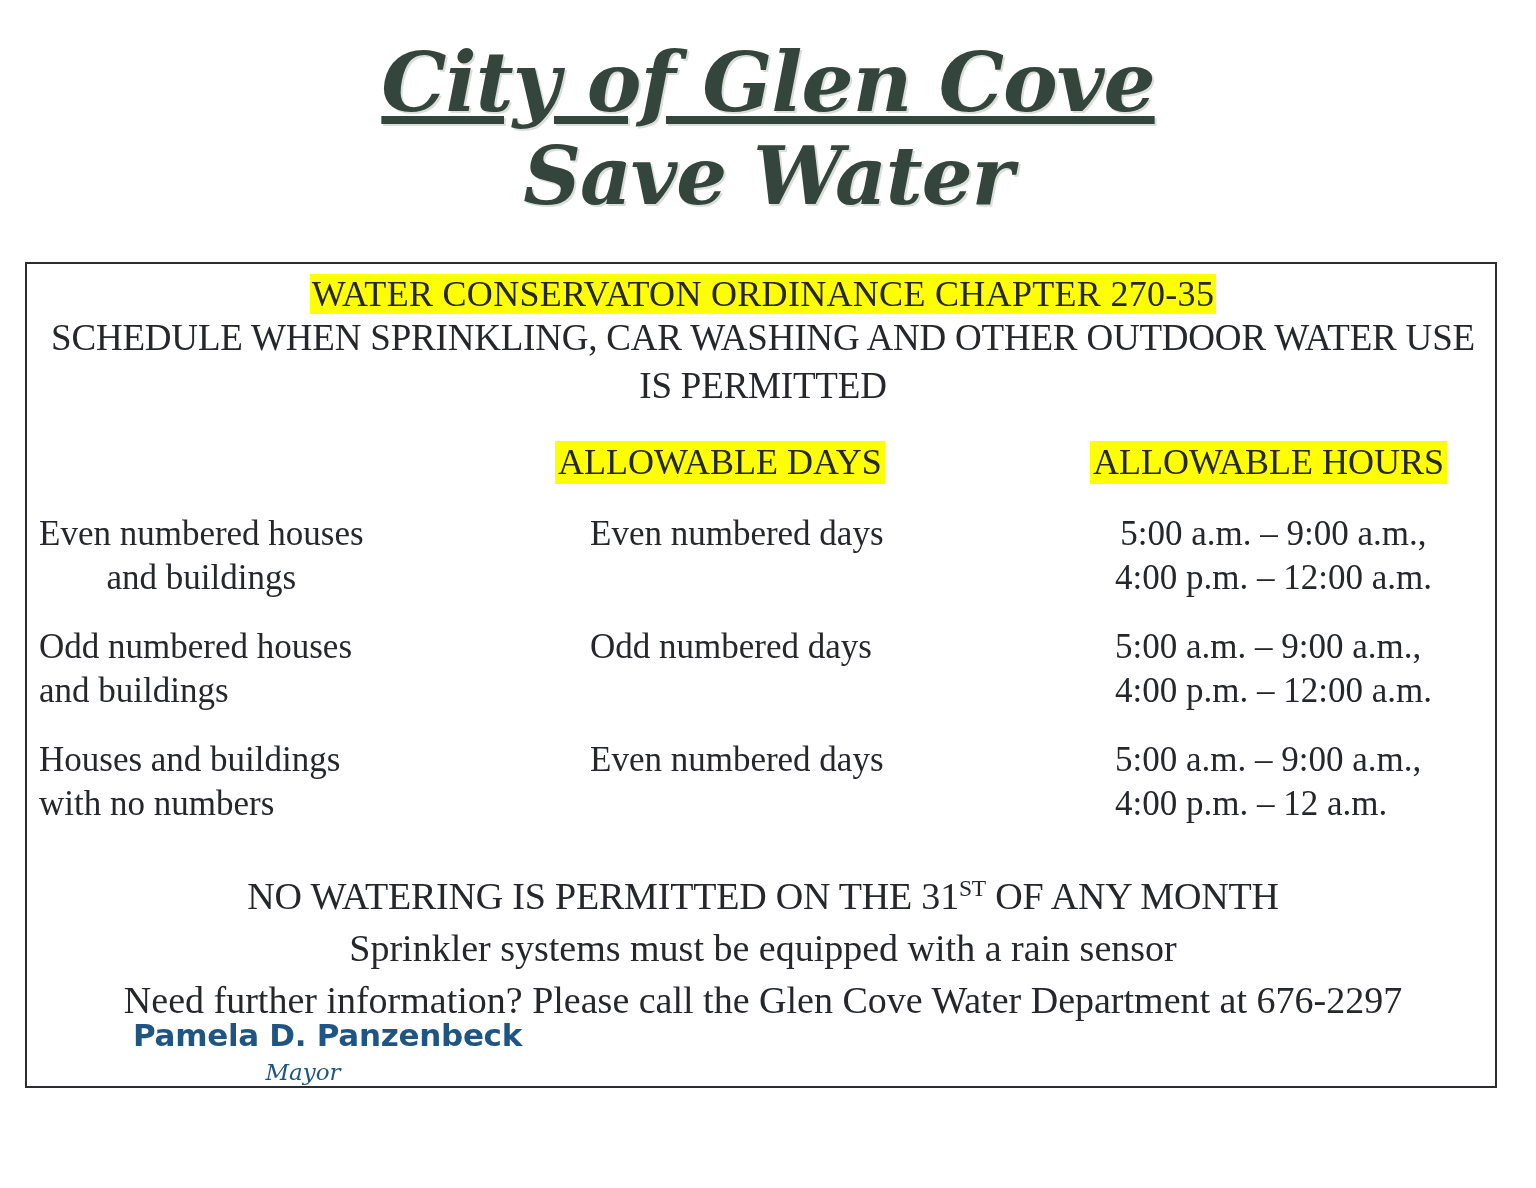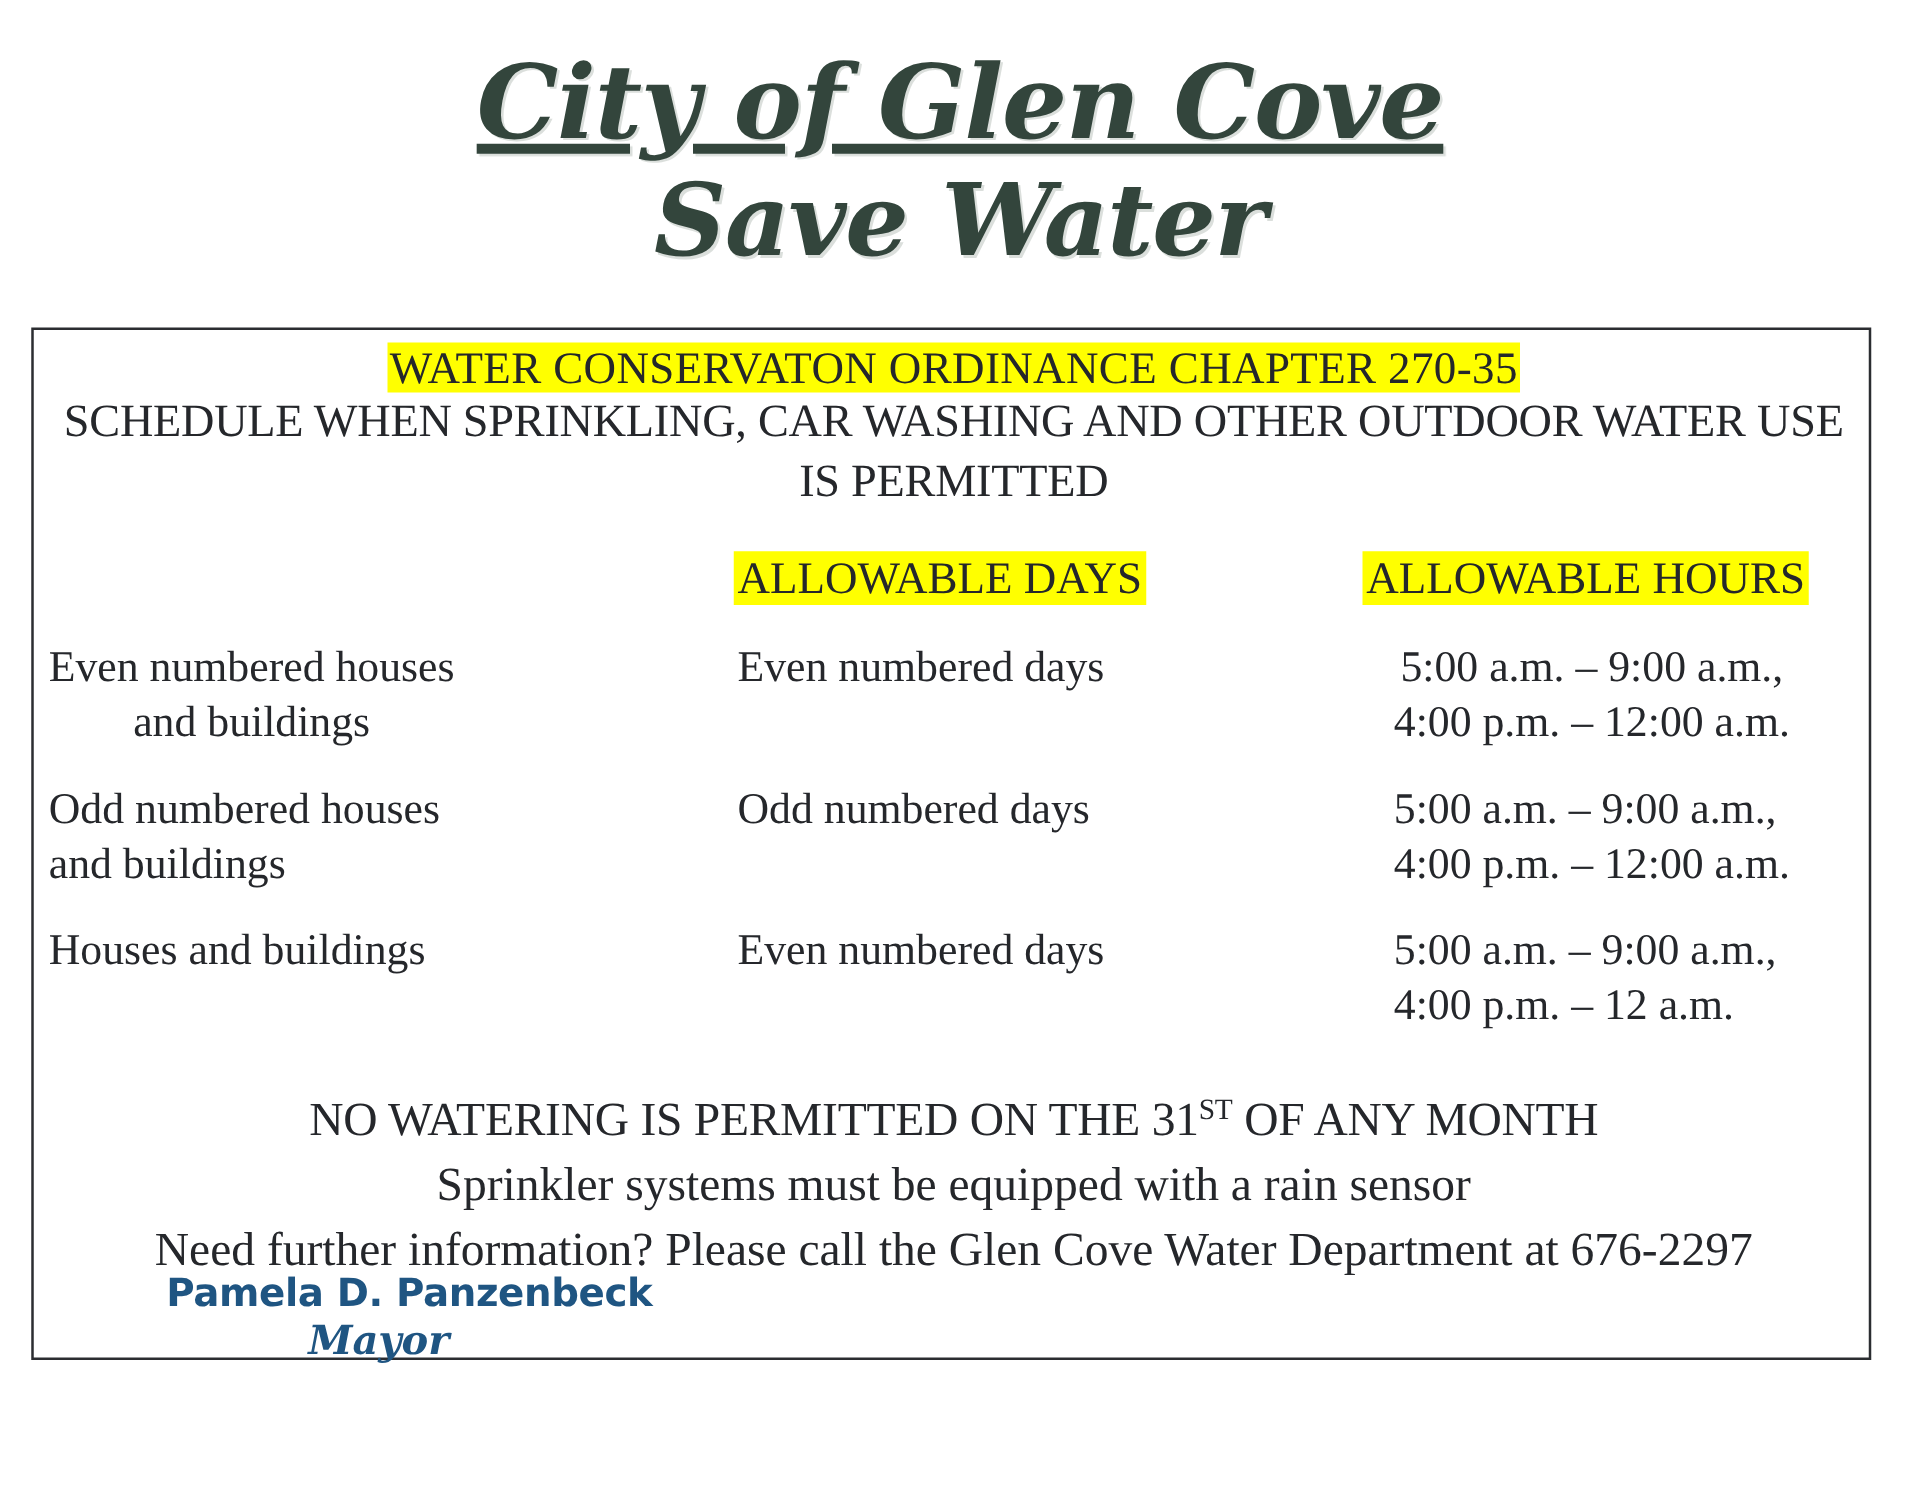--- a/index.html
+++ b/index.html
@@ -84,21 +84,21 @@
   }
 
   
   .table {
     position: absolute;
     left: 0;
     top: 176px;
     width: 1472px;
   }
   .col-1 { position: absolute; left: 12px;   width: 520px; }
-  .col-2 { position: absolute; left: 560px;  width: 500px; }
+  .col-2 { position: absolute; left: 528px;  width: 500px; }
   .col-3 { position: absolute; left: 1063px; width: 400px; }
 
   .col-head {
     font-size: 36px;
     line-height: 44px;
     white-space: nowrap;
   }
   .col-head .hl { padding: 1px 3px 2px 3px; }
 
   .row {
@@ -157,22 +157,22 @@
     font-family: "DejaVu Sans", sans-serif;
     font-weight: 700;
     font-size: 31px;
     line-height: 38px;
     letter-spacing: -0.3px;
     white-space: nowrap;
   }
   .sig-title {
     font-family: "DejaVu Serif", serif;
     font-style: italic;
-    font-weight: 700;
-    font-size: 32px;
+    font-weight: 400;
+    font-size: 23px;
     line-height: 36px;
     text-align: center;
     width: 340px;
     white-space: nowrap;
   }
 </style>
 </head>
 <body>
 
 <div class="title-block">
@@ -221,20 +221,21 @@
       </div>
       <div class="cell cell-3">
         <div>5:00 a.m. – 9:00 a.m.,</div>
         <div>4:00 p.m. – 12:00 a.m.</div>
       </div>
     </div>
 
     <div class="row">
       <div class="cell cell-1">
         <div>Houses and buildings</div>
+        <div>with no numbers</div>
       </div>
       <div class="cell cell-2">
         <div>Even numbered days</div>
       </div>
       <div class="cell cell-3">
         <div>5:00 a.m. – 9:00 a.m.,</div>
         <div>4:00 p.m. – 12 a.m.</div>
       </div>
     </div>
 

